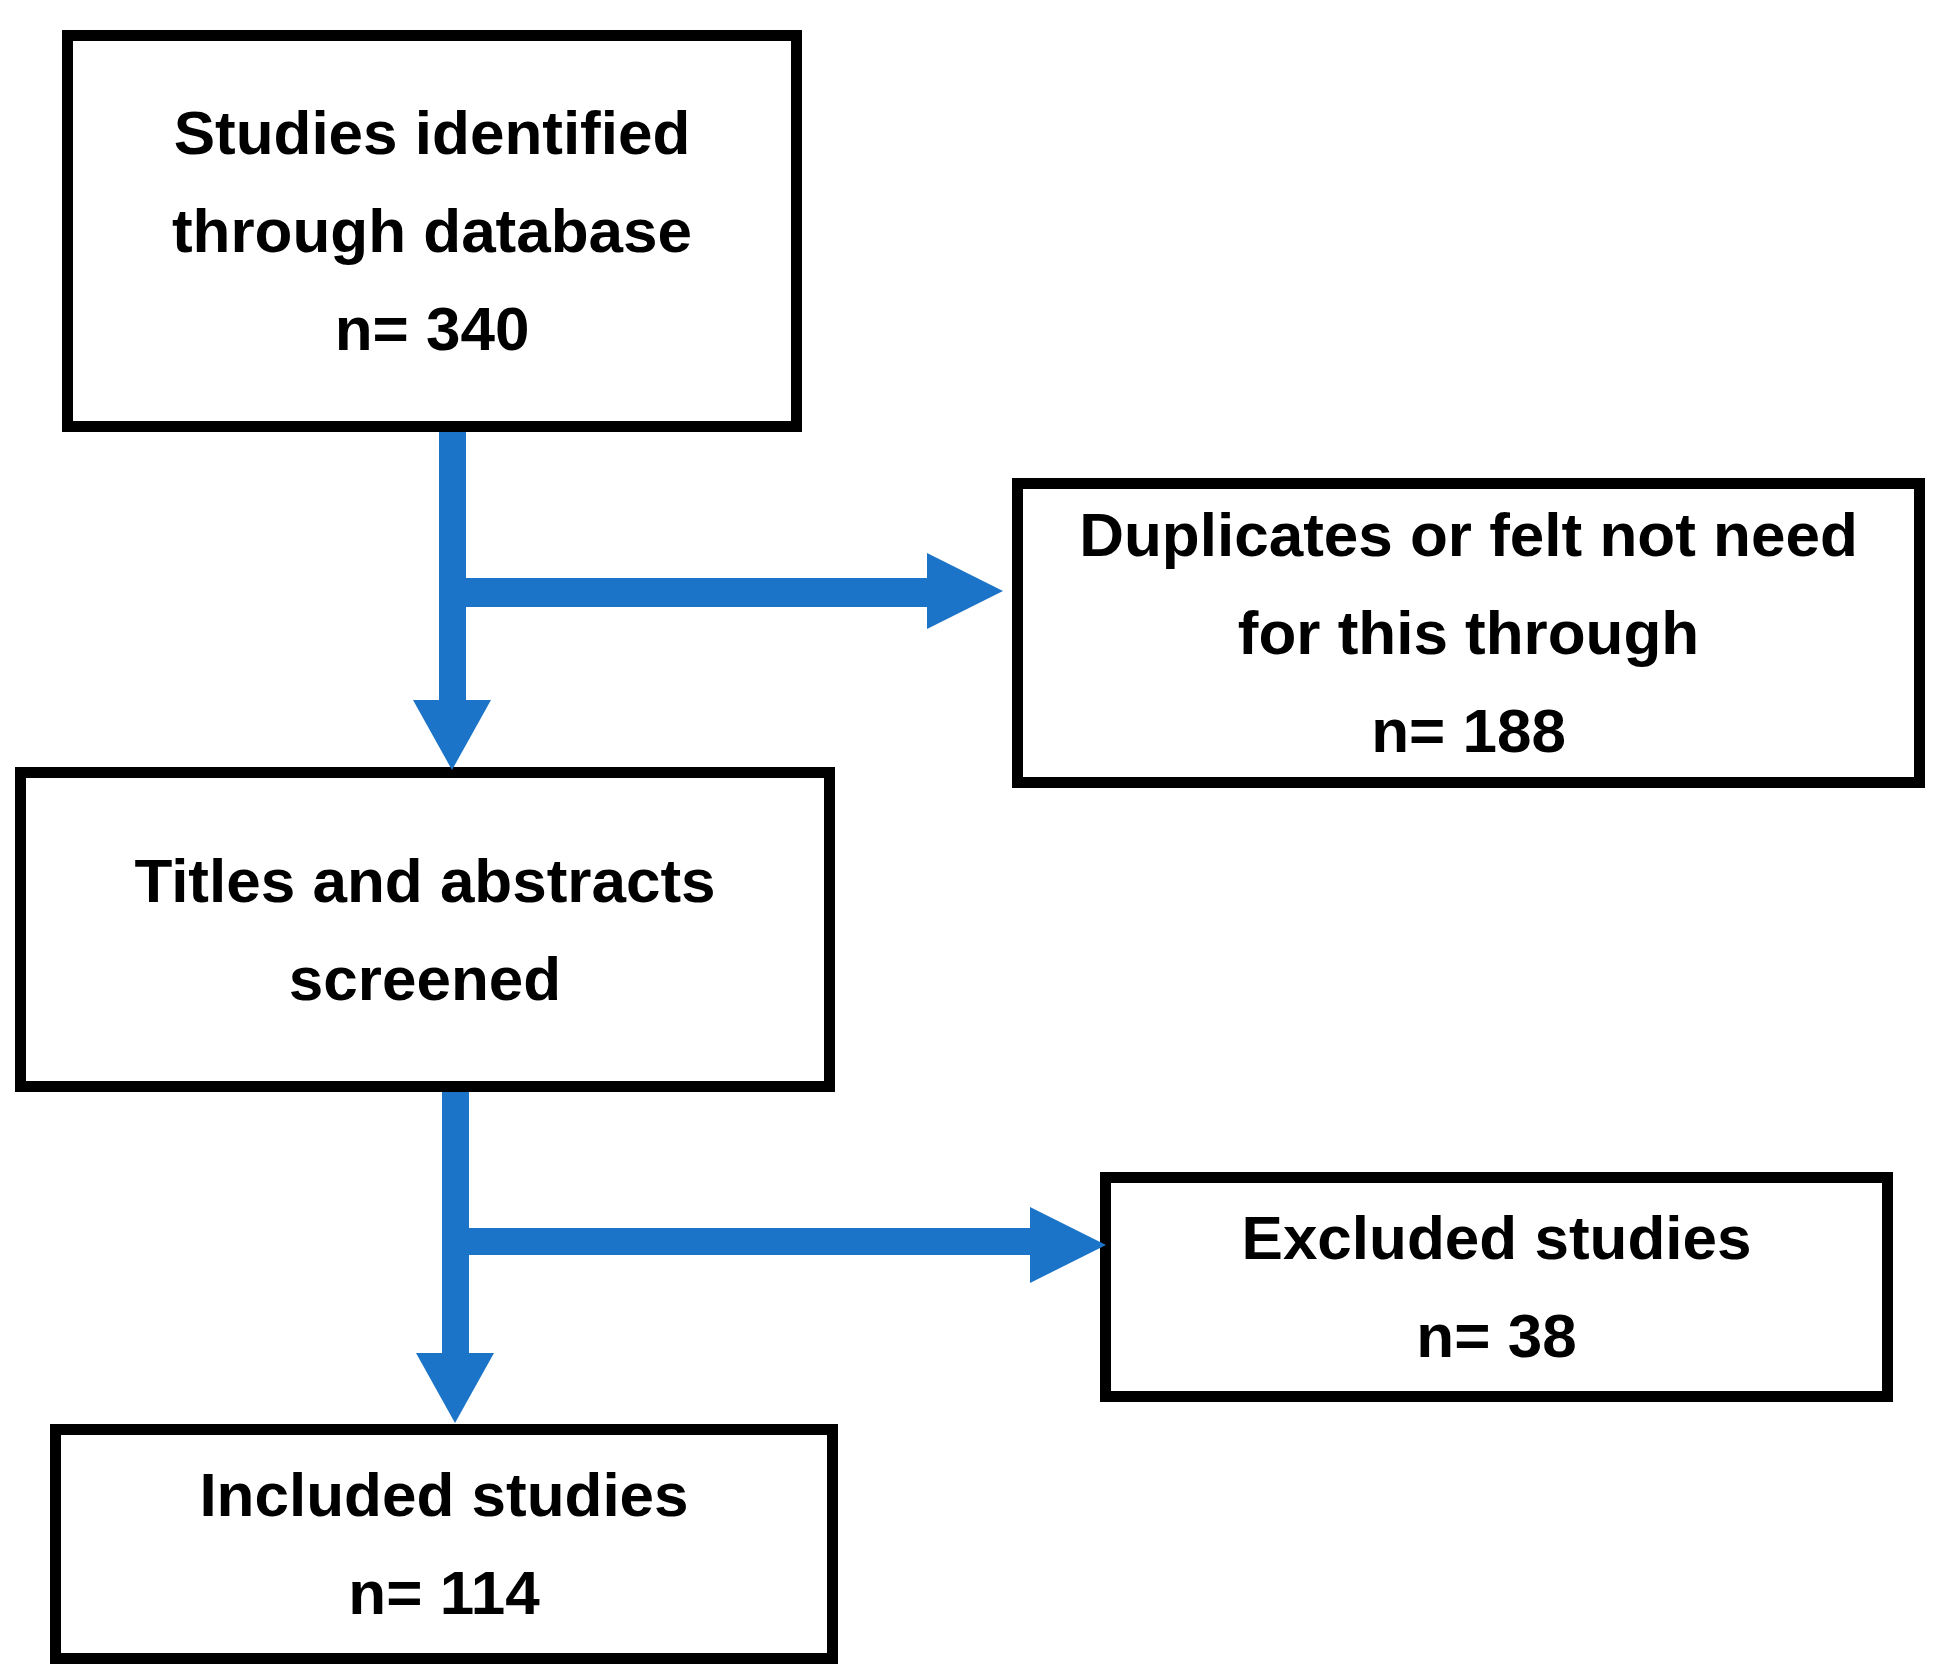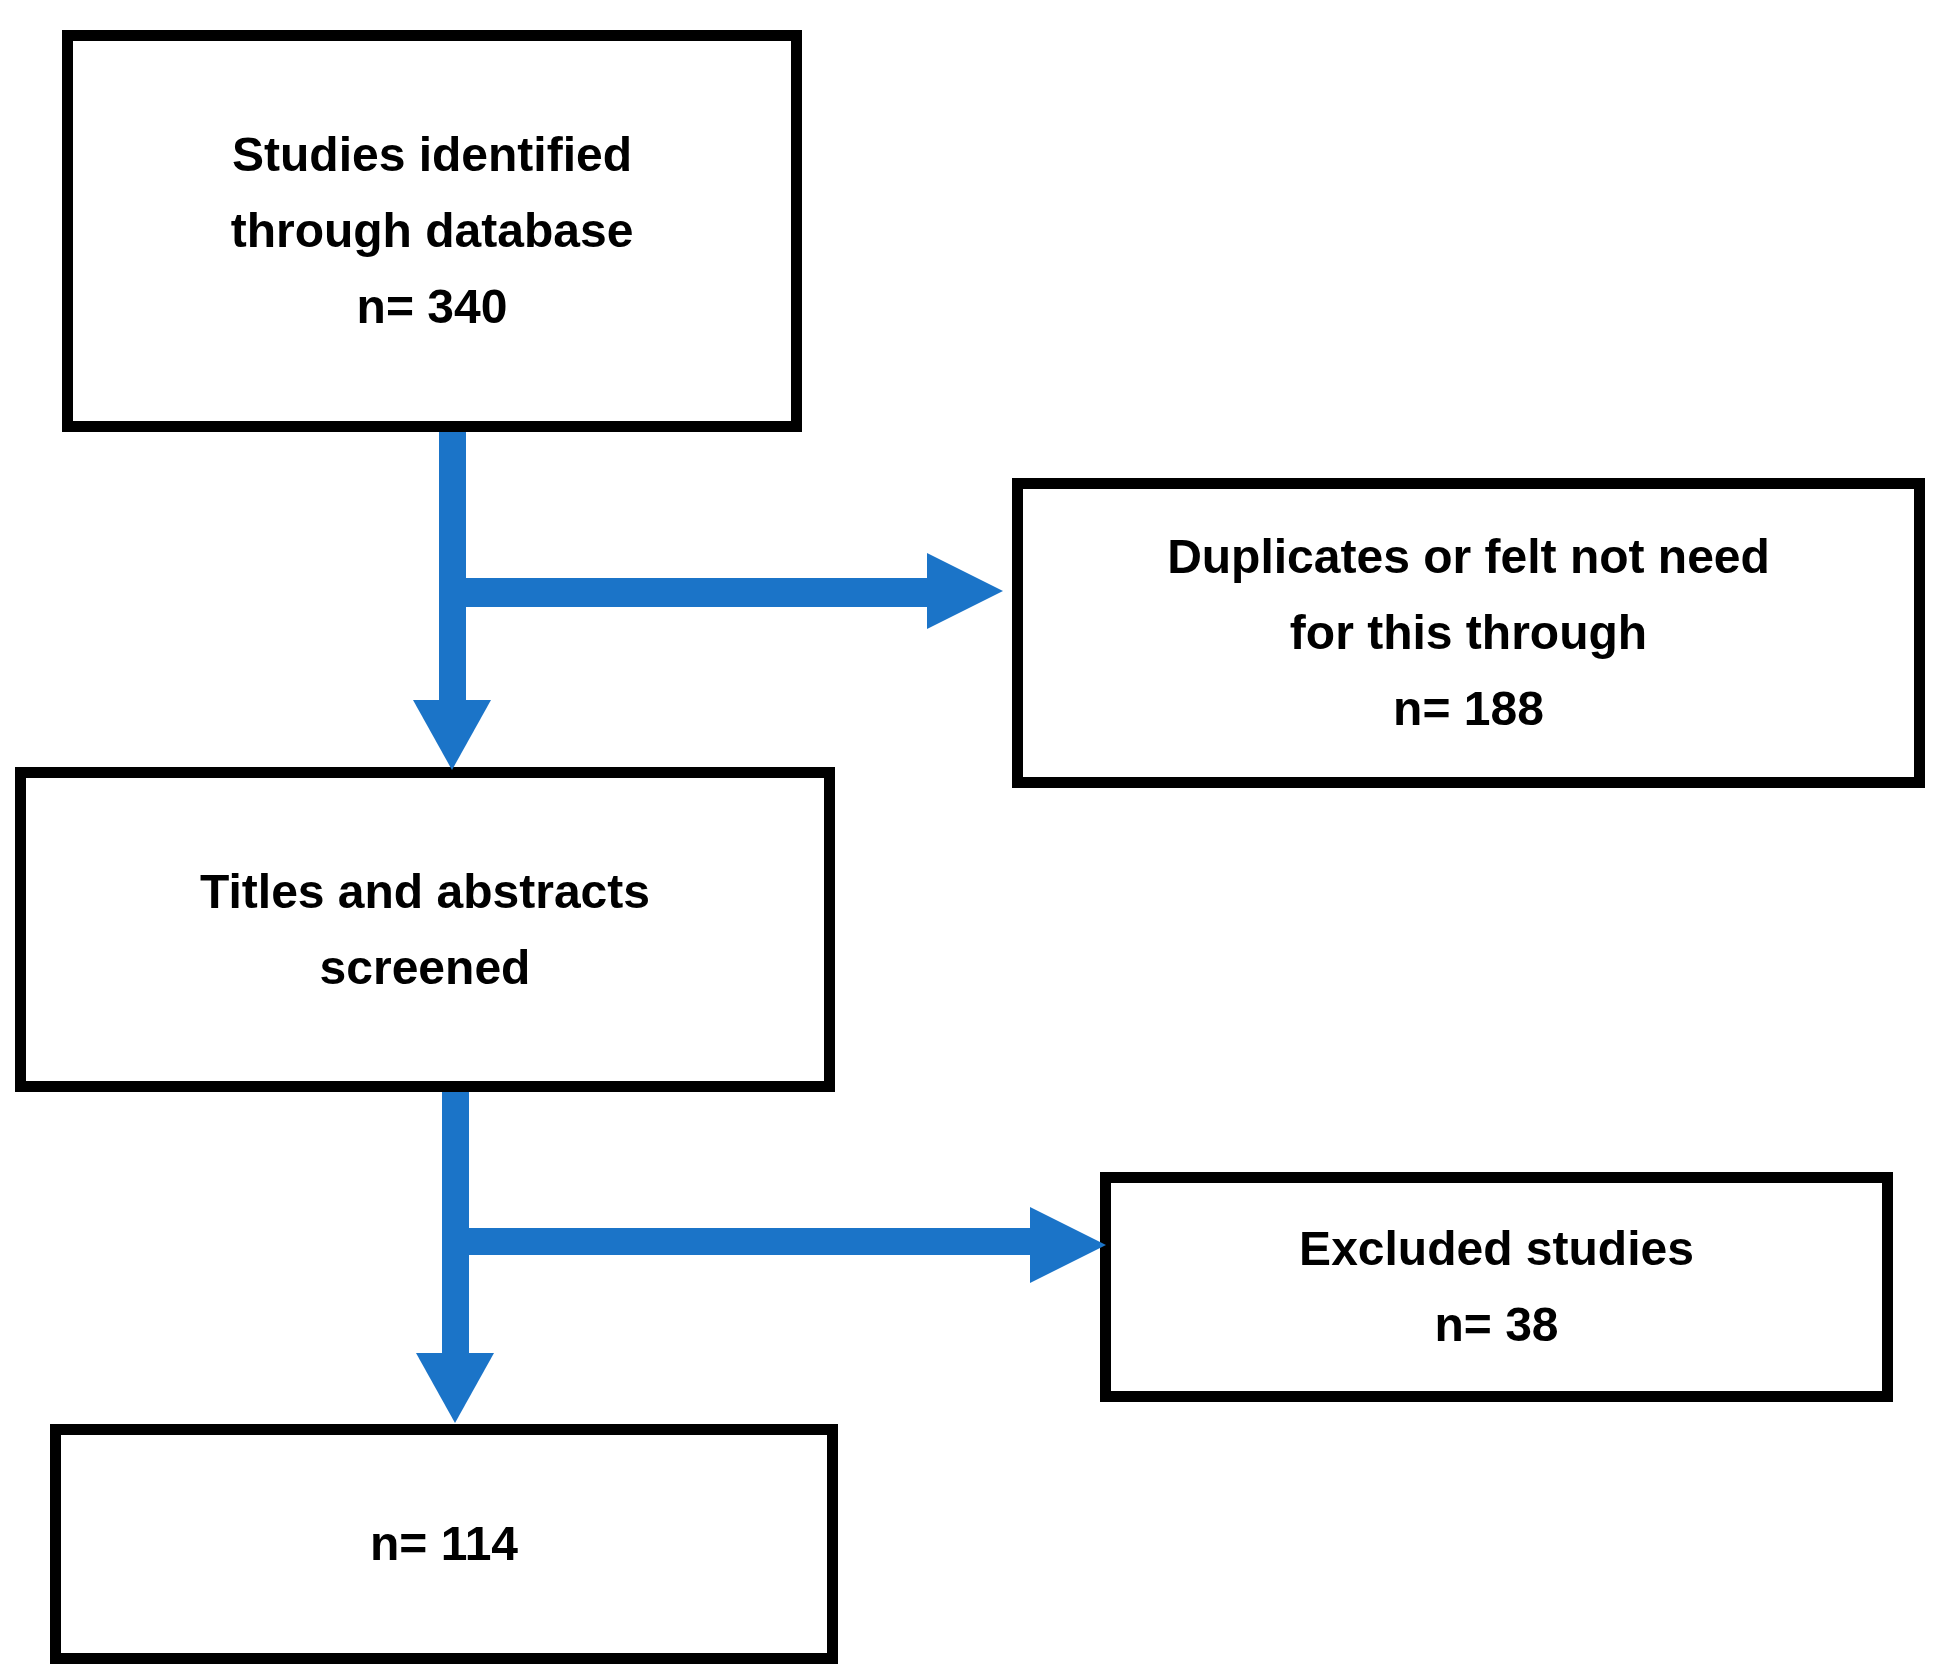--- a/index.html
+++ b/index.html
@@ -22,21 +22,21 @@
     background: #ffffff;
     display: flex;
     flex-direction: column;
     justify-content: center;
     align-items: center;
     text-align: center;
   }
   .flow-box .line {
     font-weight: bold;
     color: #000000;
-    font-size: 48px;
+    font-size: 62px;
     line-height: 1.58;
     white-space: nowrap;
   }
   
   .box-studies   { left: 62px;   top: 30px;   width: 740px; height: 402px; }
   .box-duplicates{ left: 1012px; top: 478px;  width: 913px; height: 310px; }
   .box-titles    { left: 15px;   top: 767px;  width: 820px; height: 325px; }
   .box-excluded  { left: 1100px; top: 1128px; width: 793px; height: 230px; margin-top: 44px; }
   .box-included  { left: 50px;   top: 1424px; width: 788px; height: 240px; }
 
@@ -92,20 +92,21 @@
     <div class="line">Titles and abstracts</div>
     <div class="line">screened</div>
   </div>
 
   <div class="flow-box box-excluded">
     <div class="line">Excluded studies</div>
     <div class="line">n= 38</div>
   </div>
 
   <div class="flow-box box-included">
+    <div class="line">Included studies</div>
     <div class="line">n= 114</div>
   </div>
 
   <div class="arrow-shaft shaft-v1"></div>
   <div class="arrow-head head-v1"></div>
 
   <div class="arrow-shaft shaft-h1"></div>
   <div class="arrow-head head-h1"></div>
 
   <div class="arrow-shaft shaft-v2"></div>

